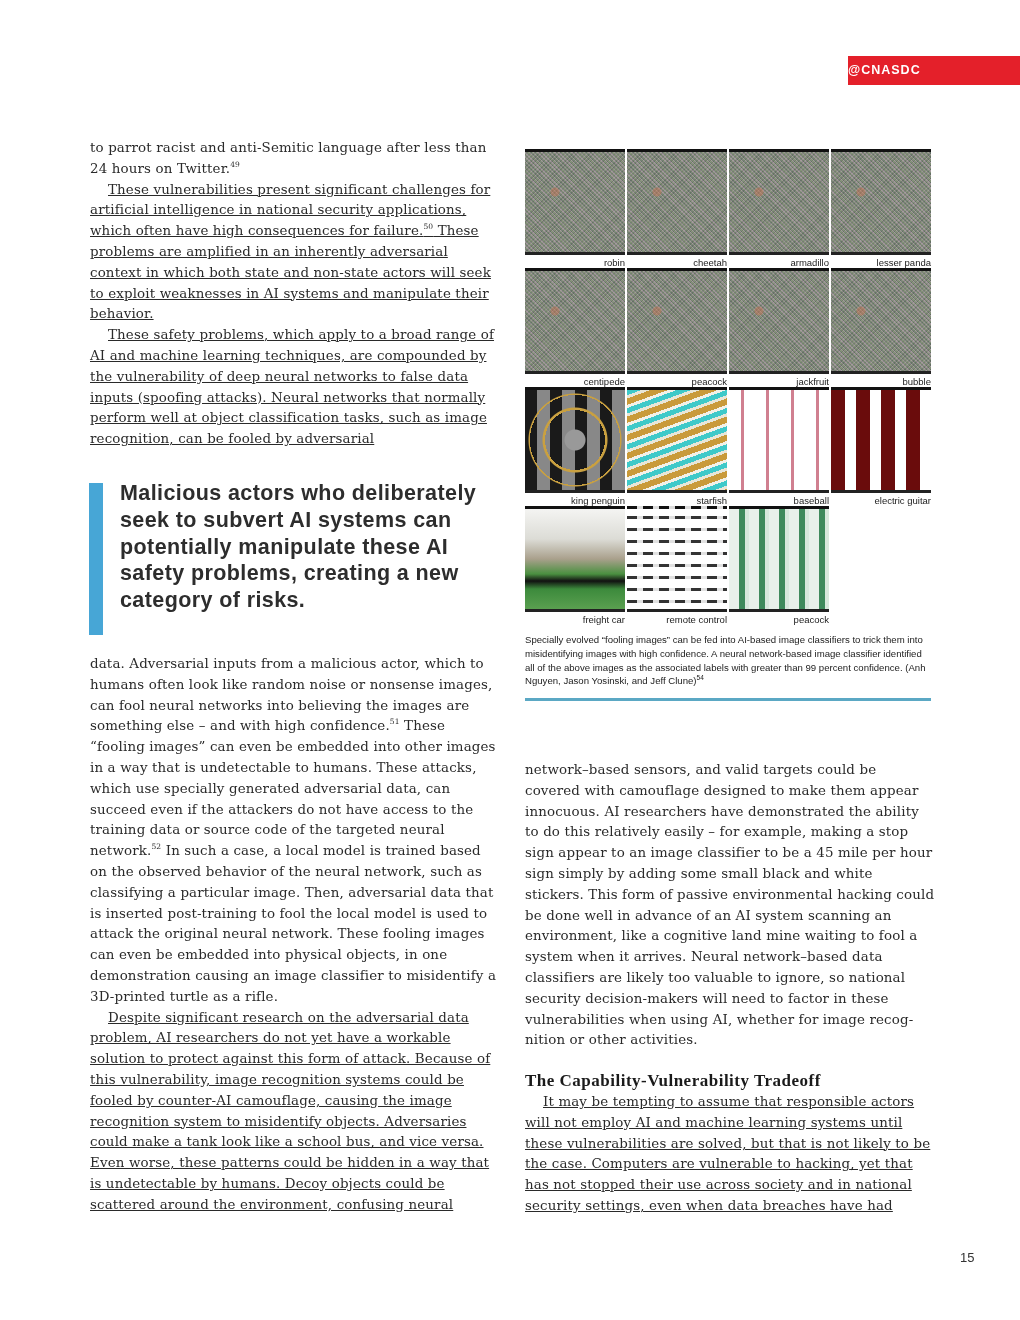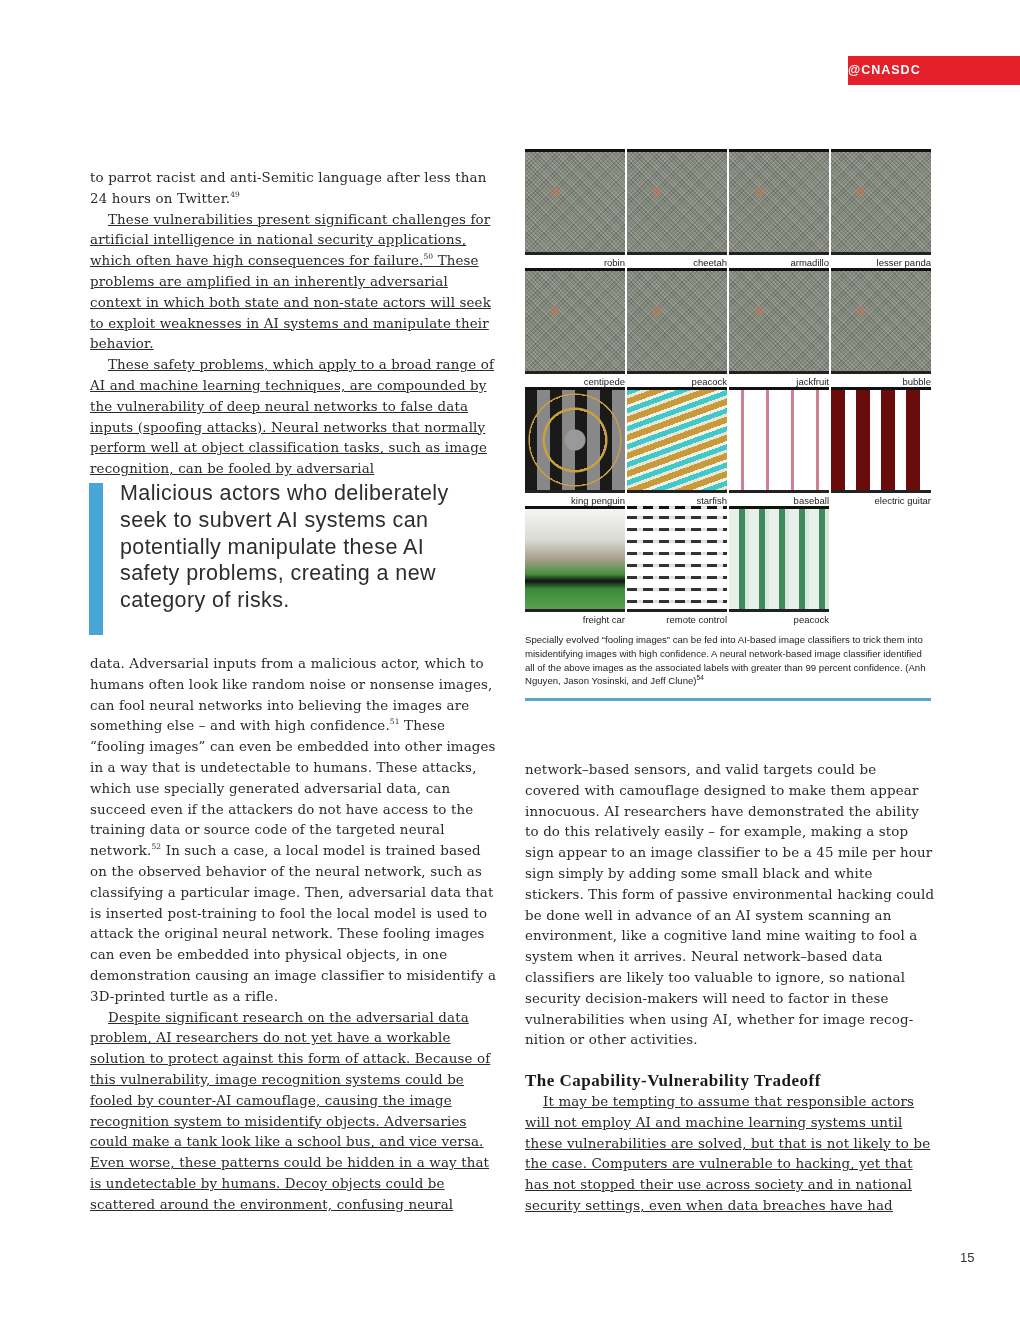--- a/index.html
+++ b/index.html
@@ -5,27 +5,27 @@
   html, body { margin:0; padding:0; background:#ffffff; }
   body { width:1020px; height:1320px; position:relative; overflow:hidden; }
   .tag { position:absolute; left:848px; top:56px; width:172px; height:29px; background:#e4202a; color:#fff;
          font-family:"Liberation Sans", sans-serif; font-weight:bold; font-size:12.5px; letter-spacing:1px;
          line-height:29px; box-sizing:border-box; }
   .col { position:absolute; font-family:"DejaVu Serif", serif; font-size:13.4px; color:#2a2a2a;
          line-height:20.8px; letter-spacing:0.15px; }
   .col p { margin:0; }
   .col p.ind { text-indent:18px;text-decoration:underline; }
   .col sup { font-size:7.5px; vertical-align:6px; line-height:0; }
-  #colA { left:90px; top:168px; width:412px; }
+  #colA { left:90px; top:138px; width:412px; }
   #colA2 { left:90px; top:654px; width:412px; }
   #colB { left:525px; top:760px; width:410px; }
   .pull { position:absolute; left:89px; top:483px; width:400px; height:152px; }
   .pull .bar { position:absolute; left:0; top:0; width:14px; height:152px; background:#47a6d6; }
   .pull .txt { position:absolute; left:31px; top:-3px; width:370px; font-family:"Liberation Sans", sans-serif;
-               font-weight:normal; font-size:21.5px; line-height:26.8px; color:#2d2d2d; letter-spacing:0.4px; }
+               font-weight:bold; font-size:21.5px; line-height:26.8px; color:#2d2d2d; letter-spacing:0.4px; }
   .fig { position:absolute; left:525px; top:149px; width:406px; }
   .grid { display:grid; grid-template-columns:repeat(4, 100px); column-gap:2px; }
   .cell { width:100px; }
   .img { height:103px; border-top:3px solid #111; box-sizing:border-box; }
   .lbl { height:16px; border-top:3px solid #222; font-family:"Liberation Sans", sans-serif; font-size:9.5px;
          color:#222; text-align:right; line-height:15px; box-sizing:border-box; margin-bottom:0px; }
   .noise { background-color:#8a8a7a;
      background-image:
        radial-gradient(circle at 30% 40%, rgba(200,120,90,.5) 0 4px, transparent 5px),
        repeating-linear-gradient(45deg, rgba(120,140,110,.5) 0 1px, rgba(170,150,170,.5) 1px 2px, rgba(90,110,100,.5) 2px 3px),

